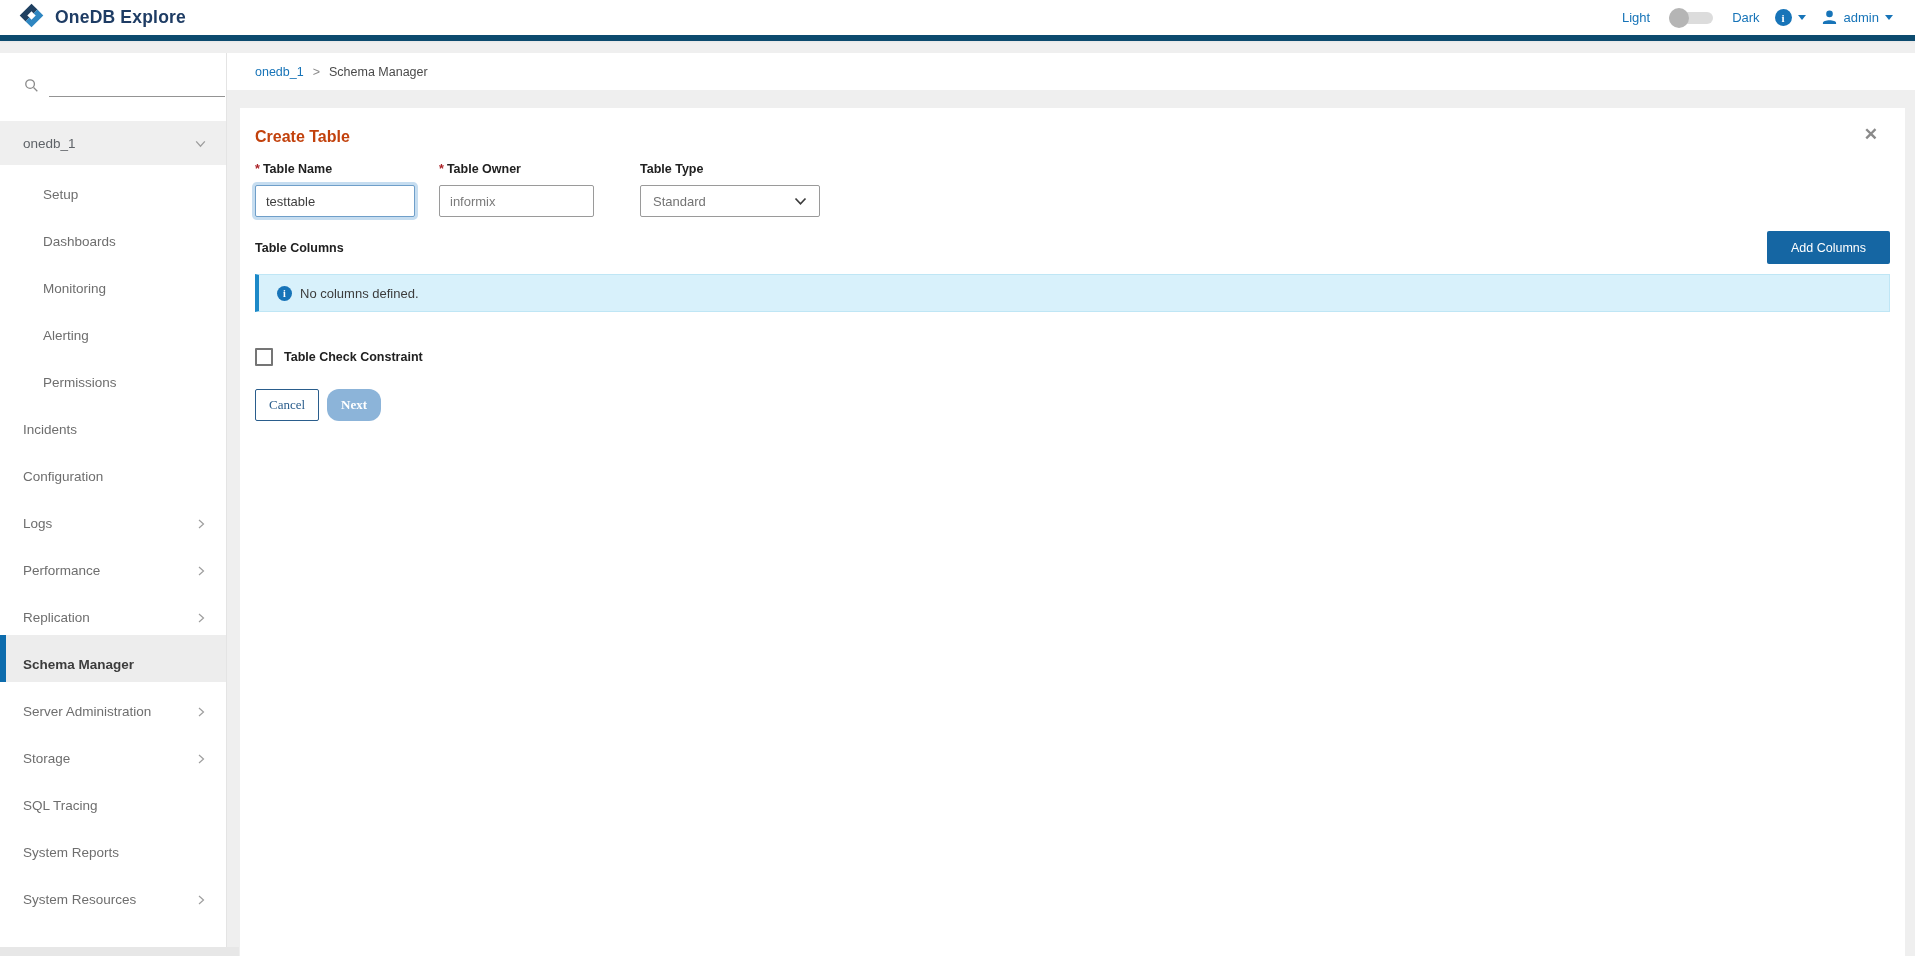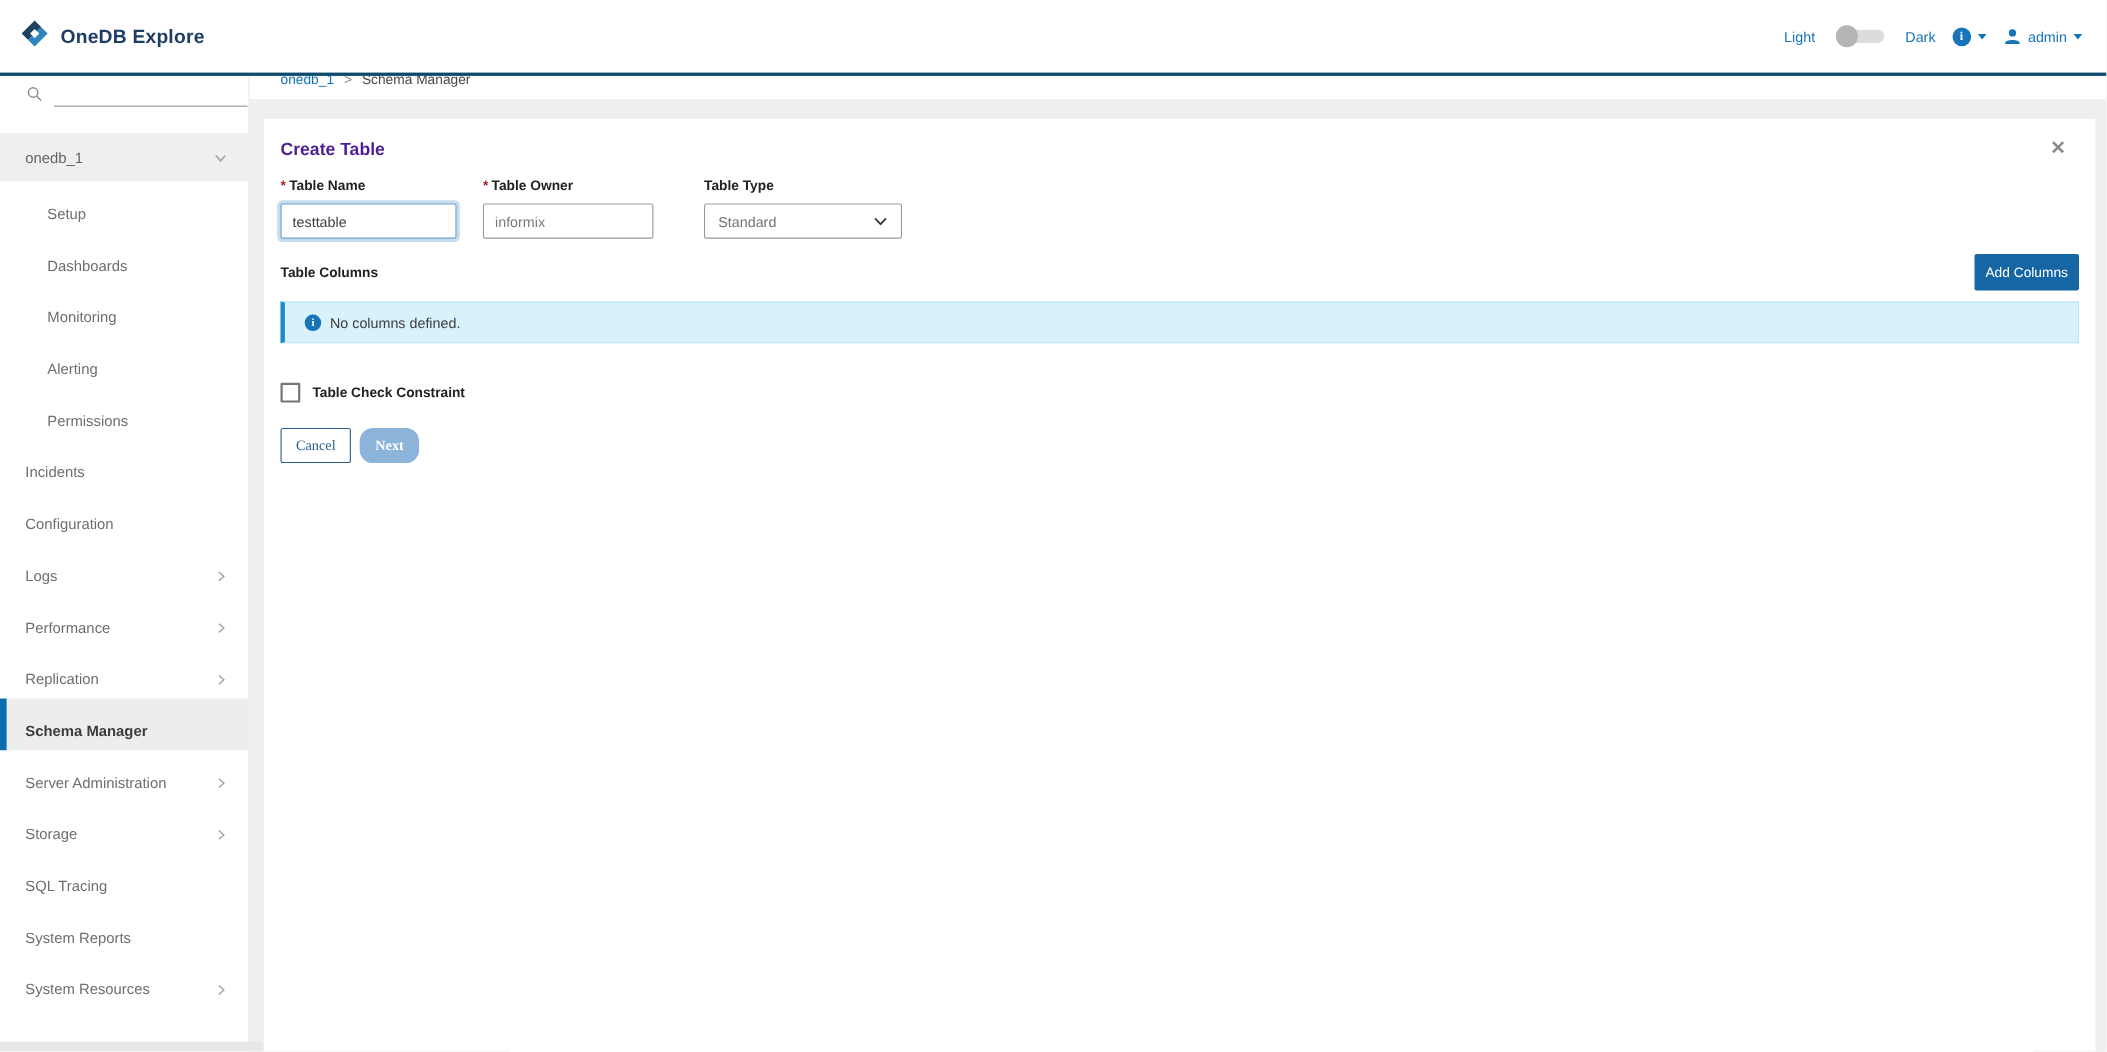--- a/index.html
+++ b/index.html
@@ -7,22 +7,22 @@
   body {
     font-family:"Liberation Sans", sans-serif;
     background:#efefef;
     position:relative;
     overflow:hidden;
     color:#444;
   }
 
   
   .header {
-    position:absolute; top:0; left:0; right:0; height:69px;
-    background:#fff; border-bottom:3px solid #0c4a6e;
+    position:absolute; top:0; left:0; right:0; height:41px;
+    background:#fff; border-bottom:6px solid #0c4a6e;
     display:flex; align-items:center; justify-content:space-between;
     padding:0 22px 0 18px; z-index:5;
     box-shadow:0 1px 2px rgba(0,0,0,.04);
   }
   .logo { display:flex; align-items:center; gap:10px; }
   .logo-text { font-size:17.5px; font-weight:bold; color:#1e3c64; letter-spacing:.2px; }
   .header-right { display:flex; align-items:center; gap:15px; color:#1774b8; font-size:13px; }
   .toggle { width:44px; height:12px; background:#dcdcdc; border-radius:6px; position:relative; margin:0 4px; cursor:pointer; }
   .toggle-knob { width:20px; height:20px; border-radius:50%; background:#b5b5b5; position:absolute; left:0; top:-4px; }
   .hdr-group { display:flex; align-items:center; gap:6px; cursor:pointer; }
@@ -61,21 +61,21 @@
   }
   .breadcrumb-link { color:#1774b8; cursor:pointer; }
   .breadcrumb-sep { color:#8a8a8a; }
   .breadcrumb-current { color:#4a4a4a; }
 
   .card {
     position:absolute; left:13px; top:55px; right:10px; bottom:0;
     background:#fff; padding:14px 15px;
   }
   .card-head { display:flex; align-items:flex-start; justify-content:space-between; }
-  .card-title { font-size:16px; font-weight:bold; color:#4c1d95; padding-top:6px; }
+  .card-title { font-size:16px; font-weight:bold; color:#c2410c; padding-top:6px; }
   .close-btn { color:#8a8a8a; font-size:17px; font-weight:bold; margin-right:12px; padding-top:4px; cursor:pointer; line-height:1; }
 
   .fields-row { display:flex; margin-top:16px; }
   .field { margin-right:24px; }
   .field-label { font-size:12.5px; font-weight:bold; color:#212121; display:block; margin-bottom:9px; }
   .req { color:#ab2328; margin-right:3px; }
   .text-input {
     width:160px; height:32px; border:1px solid #9a9a9a; border-radius:2px;
     padding:0 10px; font-size:13px; color:#3e3e3e; font-family:inherit; outline:none; background:#fff;
   }
@@ -84,21 +84,21 @@
   .field.owner .text-input { width:155px; color:#7b7b7b; }
   .select-box {
     width:180px; height:32px; border:1px solid #9a9a9a; border-radius:2px;
     display:flex; align-items:center; justify-content:space-between;
     padding:0 12px; font-size:13px; color:#737373; cursor:pointer; background:#fff;
   }
 
   .columns-row { display:flex; align-items:center; justify-content:space-between; margin-top:14px; }
   .section-label { font-size:12.5px; font-weight:bold; color:#212121; }
   .btn-primary {
-    background:#1566a3; color:#fff; font-size:12.5px; height:33px; padding:0 10px;
+    background:#1566a3; color:#fff; font-size:12.5px; height:33px; padding:0 24px;
     border:none; border-radius:2px; font-family:inherit; cursor:pointer;
   }
 
   .alert {
     margin-top:10px; height:38px; background:#d8f1fb;
     border:1px solid #bfe6f5; border-left:4px solid #1c89c8;
     display:flex; align-items:center; padding-left:18px; gap:8px;
     font-size:13px; color:#3c3c3c;
   }
   .alert .icon-circle { width:15px; height:15px; font-size:10px; }

